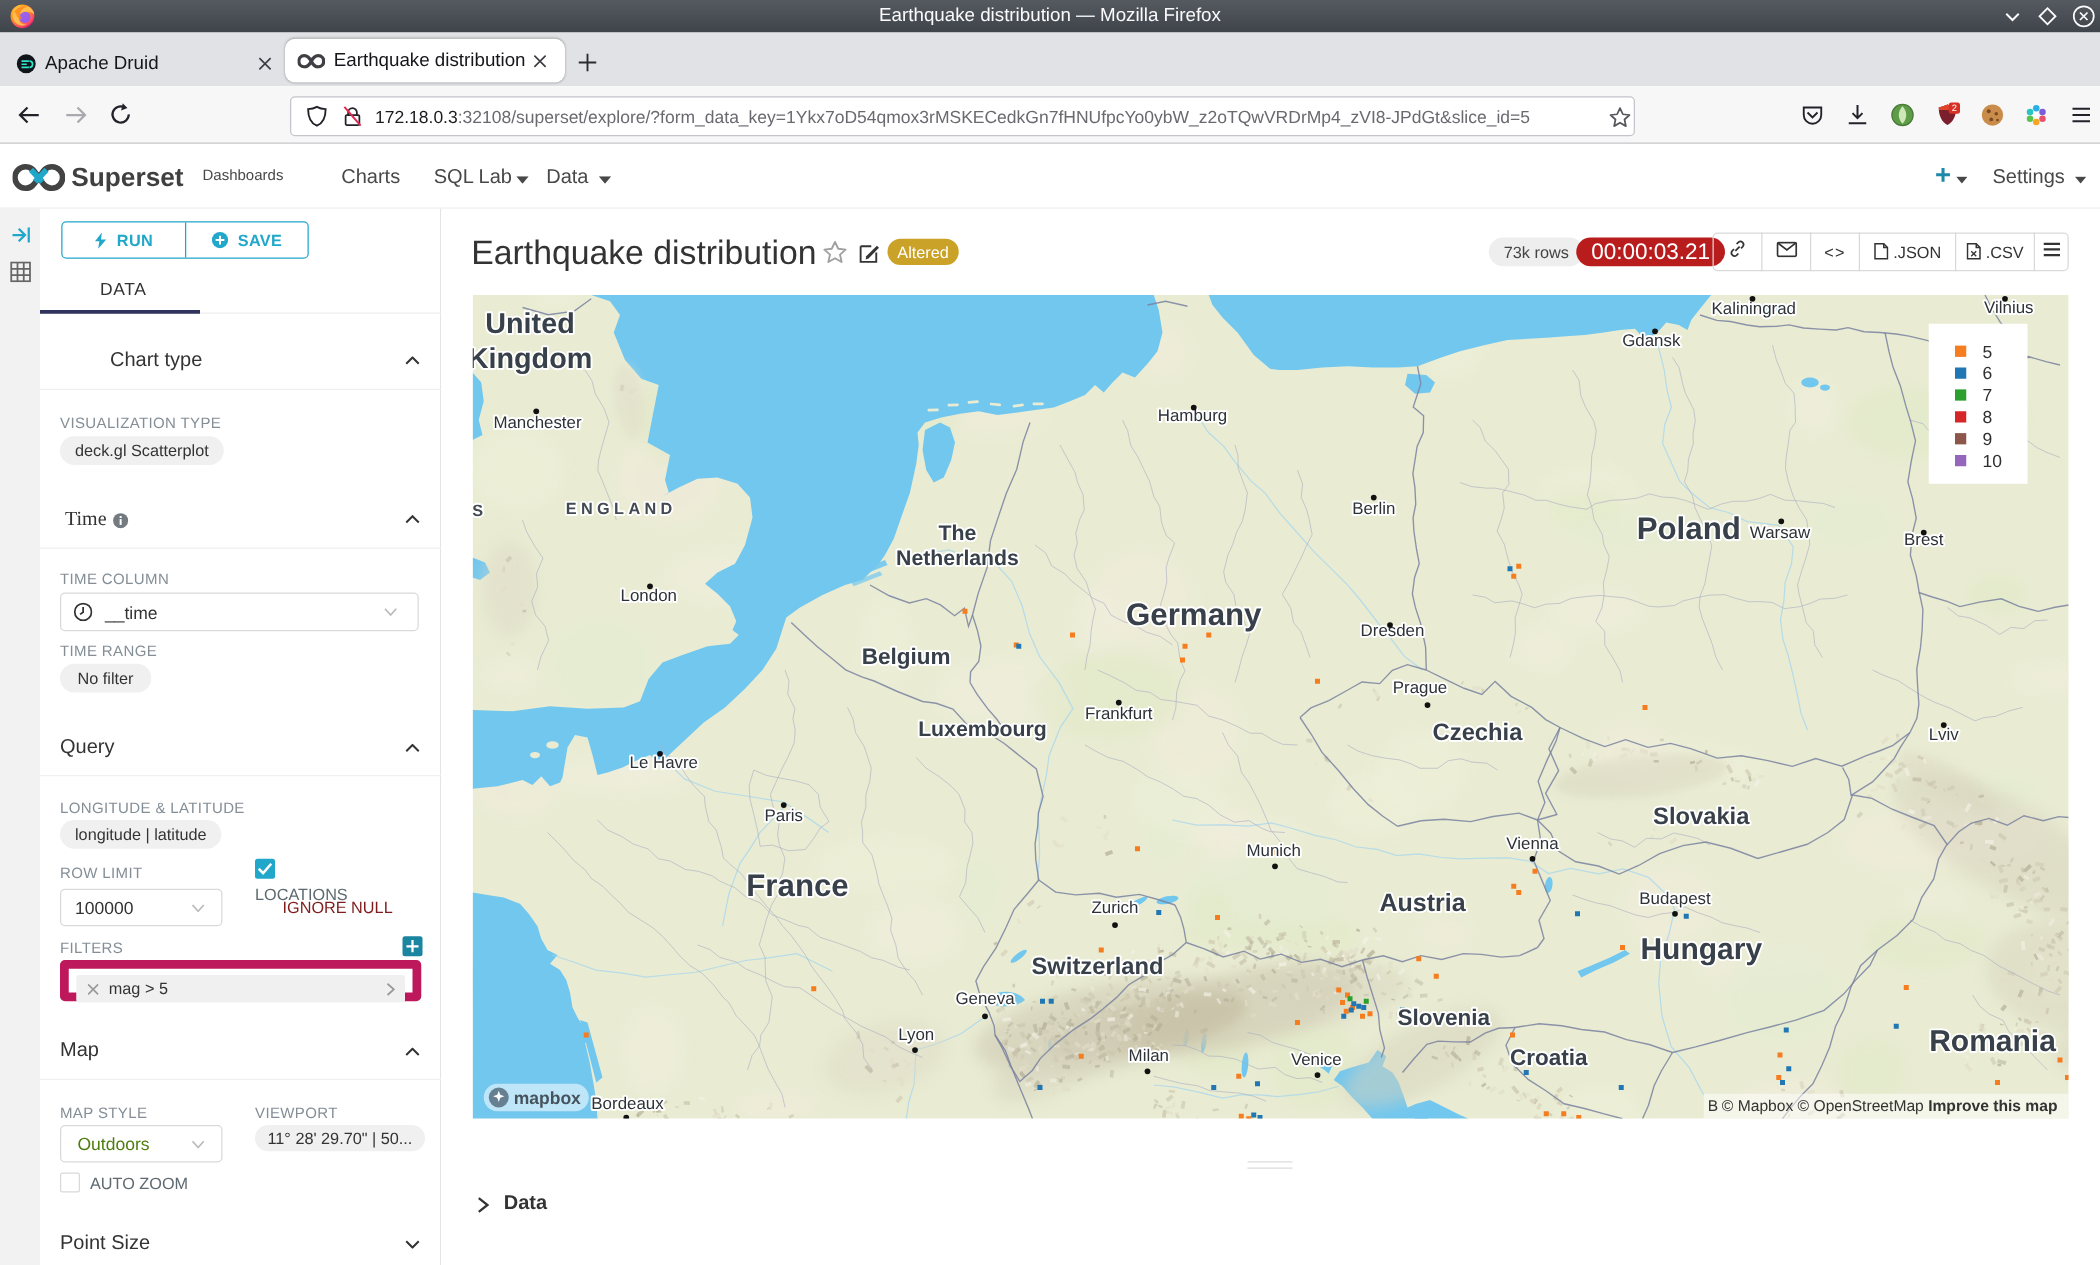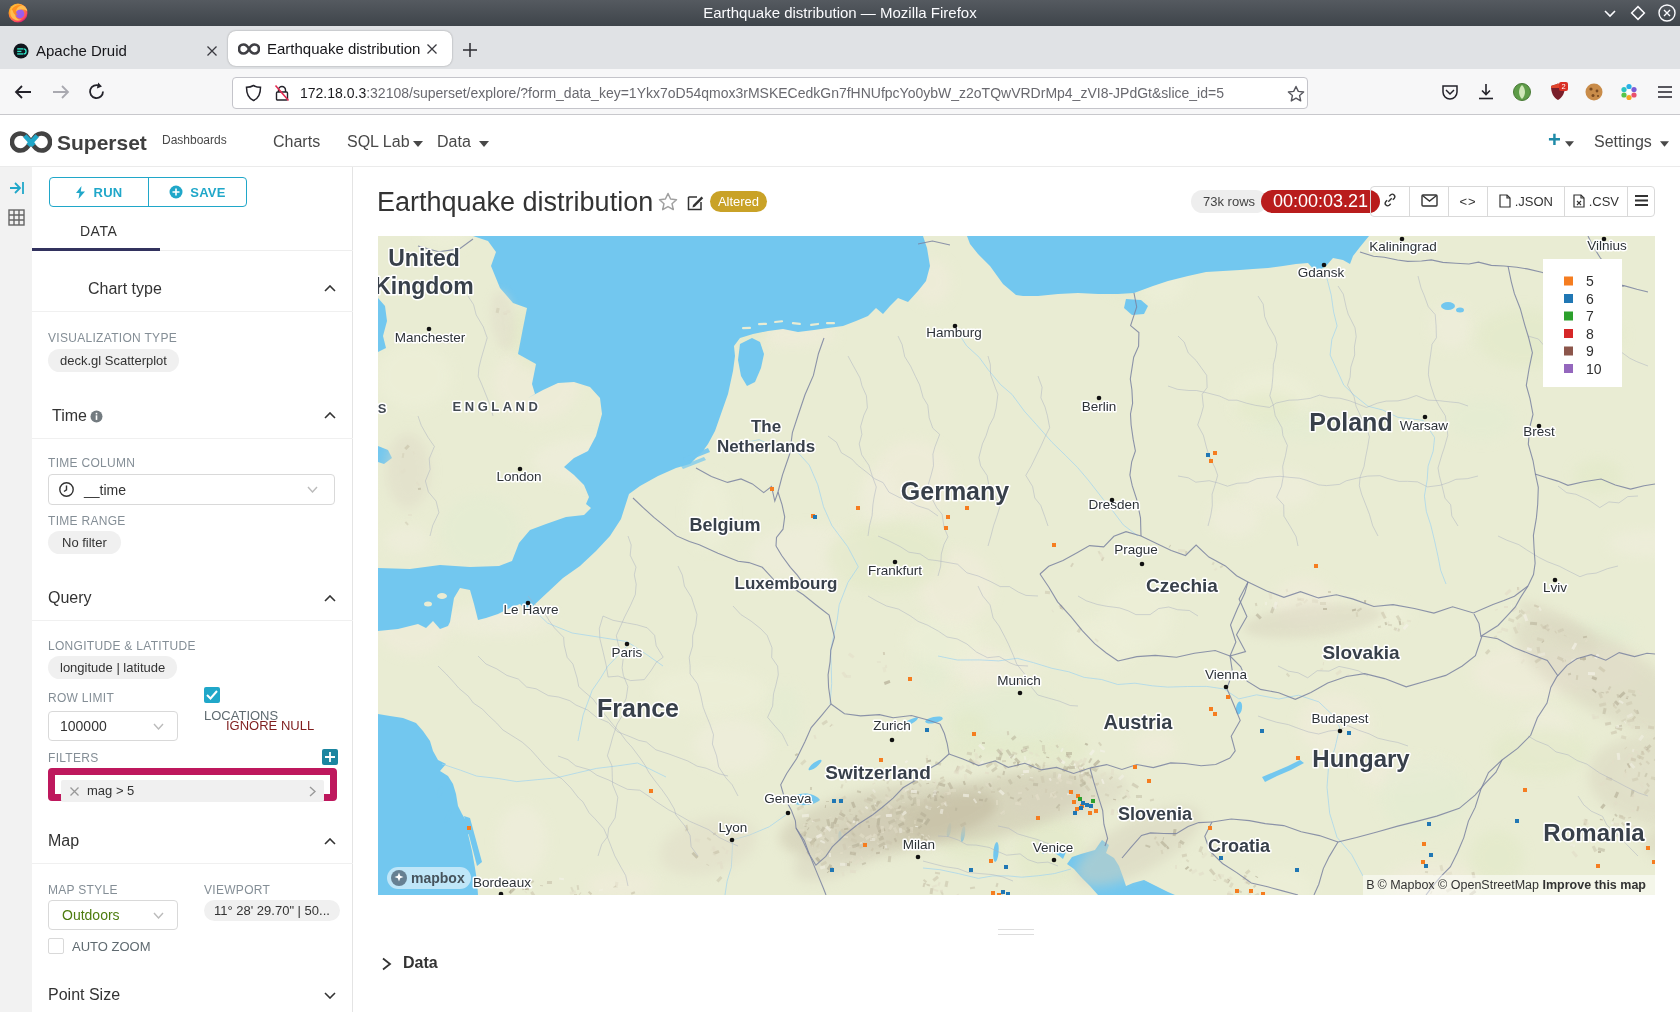--- a/index.html
+++ b/index.html
@@ -217,21 +217,21 @@
   <div style="position:absolute;left:128px;top:83px;width:193px;height:1px;background:#eee;"></div>
 
   <div class="secheader" style="position:absolute;left:16px;top:113px;margin-left:40px;">Chart type</div>
   <svg width="12" height="7" viewBox="0 0 12 7" style="position:absolute;left:292px;top:118px">
       <path d="M1 6 L6 1 L11 6" stroke="#333" stroke-width="1.6" fill="none"></path>
     </svg>
   <div style="position:absolute;left:0px;top:144px;width:321px;height:1px;background:#f0f0f0;"></div>
   <div class="seclabel" style="position:absolute;left:16px;top:164px;">VISUALIZATION TYPE</div>
   <div class="pill" style="position:absolute;left:16px;top:182px;padding:4px 12px;">deck.gl Scatterplot</div>
 
-  <div class="secheader" style="position:absolute;left:20px;top:240px;">Time</div>
+  <div class="secheader" style="position:absolute;left:20px;top:240px;font-family:Liberation Serif, serif;">Time</div>
   <svg width="13" height="13" viewBox="0 0 13 13" style="position:absolute;left:58px;top:243px">
       <circle cx="6.5" cy="6.5" r="6" fill="#737b80"></circle>
       <rect x="5.7" y="5.3" width="1.6" height="4.6" fill="#fff"></rect>
       <rect x="5.7" y="2.8" width="1.6" height="1.6" fill="#fff"></rect>
     </svg>
   <svg width="12" height="7" viewBox="0 0 12 7" style="position:absolute;left:292px;top:245px">
       <path d="M1 6 L6 1 L11 6" stroke="#333" stroke-width="1.6" fill="none"></path>
     </svg>
   <div style="position:absolute;left:0px;top:271px;width:321px;height:1px;background:#f0f0f0;"></div>
   <div class="seclabel" style="position:absolute;left:16px;top:289px;">TIME COLUMN</div>

